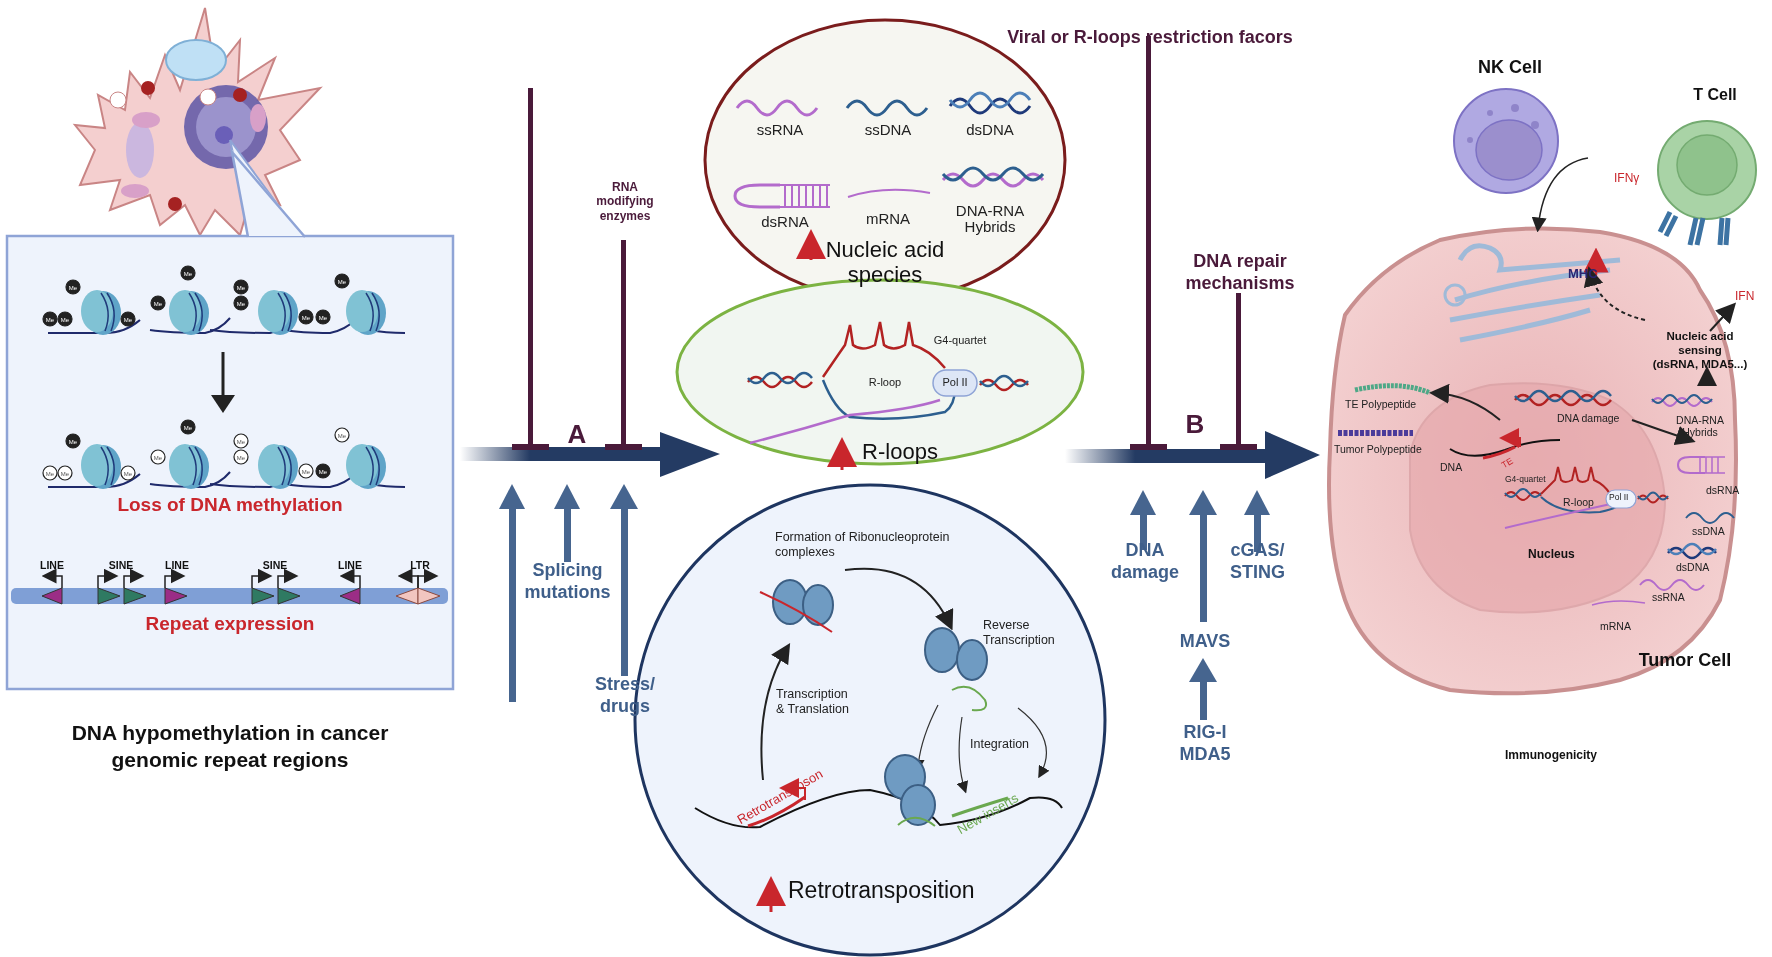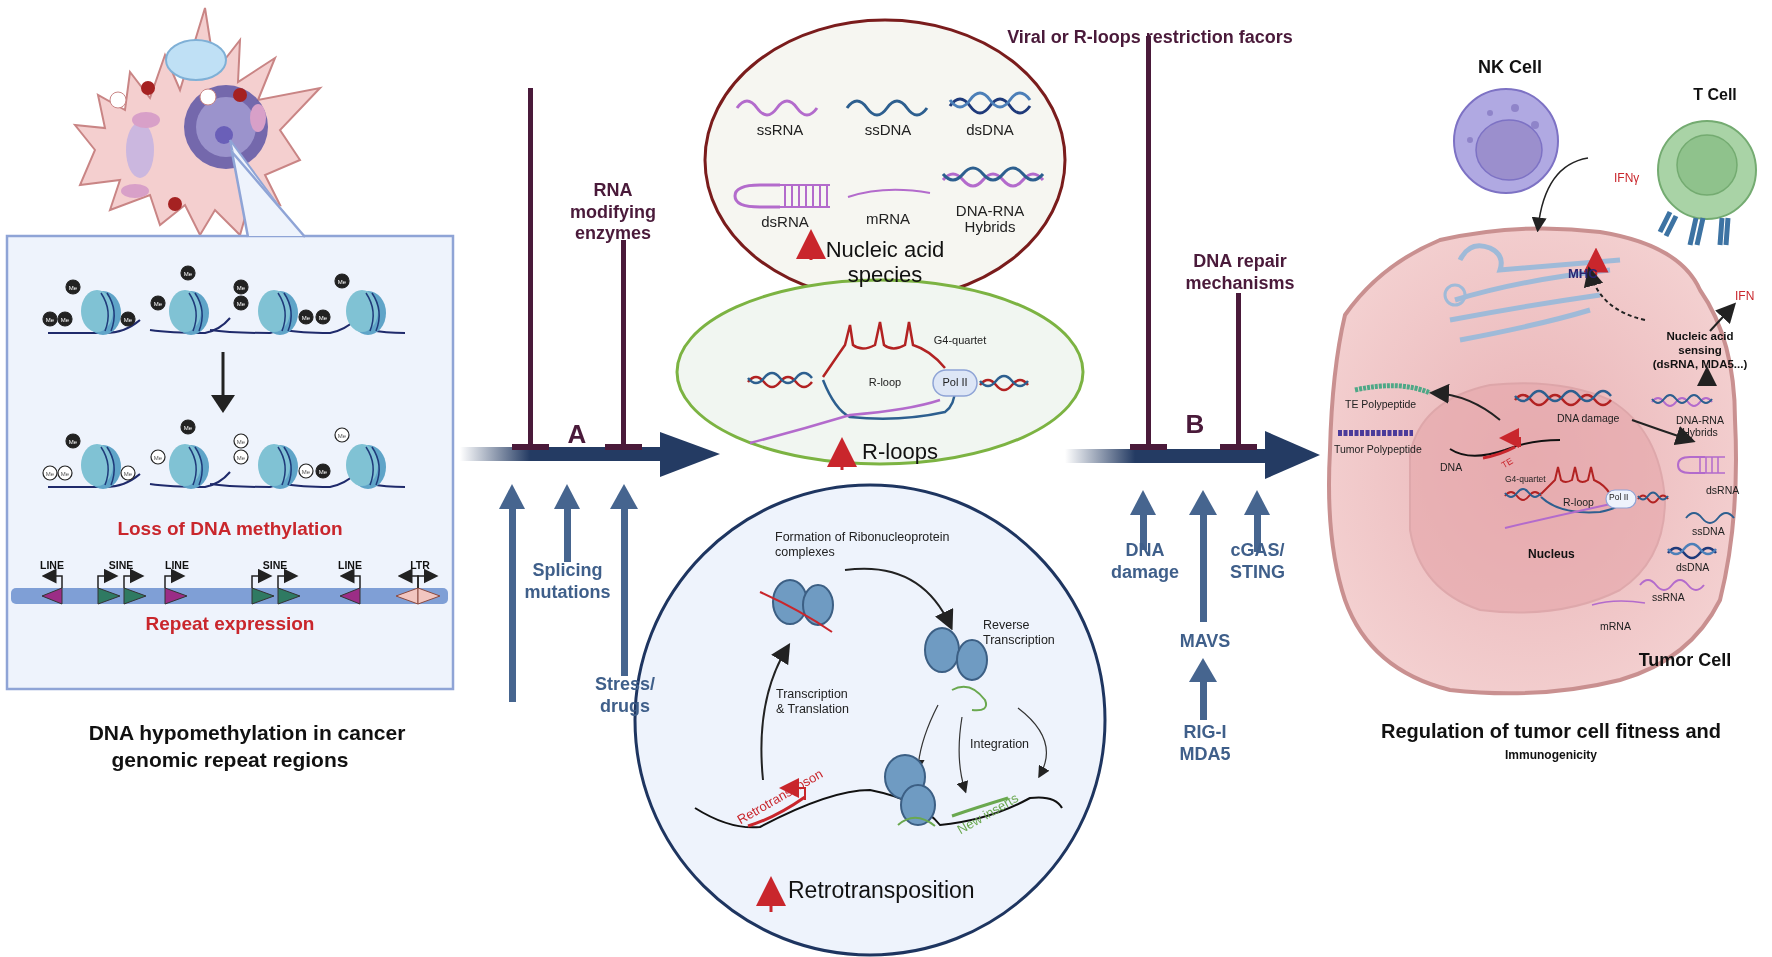--- a/index.html
+++ b/index.html
@@ -378,35 +378,35 @@
     <path d="M1588,158 Q1545,165 1538,228" fill="none" stroke="#222" stroke-width="1.5" marker-end="url(#blk)"></path>
     <path d="M1596,275 L1596,255" stroke="#c9262c" stroke-width="2.5" marker-end="url(#redm)"></path>
     <path d="M1645,320 Q1600,310 1590,272" fill="none" stroke="#222" stroke-width="2" stroke-dasharray="4 3" marker-end="url(#blk)"></path>
     <path d="M1710,331 L1732,307" stroke="#222" stroke-width="2" marker-end="url(#blk)"></path>
     <path d="M1707,385 L1707,372" stroke="#222" stroke-width="2" marker-end="url(#blk)"></path>
   </g>
 </svg>
 
 
 
-<div class="lbl b red" style="left:0;width:460px;top:495px;font-size:19px;margin-top:24px;">Loss of DNA methylation</div>
+<div class="lbl b red" style="left:0;width:460px;top:495px;font-size:19px;">Loss of DNA methylation</div>
 <div class="lbl b red" style="left:0;width:460px;top:614px;font-size:19px;">Repeat expression</div>
-<div class="lbl b black" style="left:0;width:460px;top:722px;font-size:21px;padding-left:17px;">DNA hypomethylation in cancer</div>
+<div class="lbl b black" style="left:0;width:460px;top:722px;font-size:21px;">DNA hypomethylation in cancer</div>
 <div class="lbl b black" style="left:0;width:460px;top:749px;font-size:21px;">genomic repeat regions</div>
 <div id="repeat-labels">
       <div class="lbl b" style="left: 27px; width: 50px; top: 560px; font-size: 10.5px; color: rgb(17, 17, 17);">LINE</div>
       <div class="lbl b" style="left: 96px; width: 50px; top: 560px; font-size: 10.5px; color: rgb(17, 17, 17);">SINE</div>
       <div class="lbl b" style="left: 152px; width: 50px; top: 560px; font-size: 10.5px; color: rgb(17, 17, 17);">LINE</div>
       <div class="lbl b" style="left: 250px; width: 50px; top: 560px; font-size: 10.5px; color: rgb(17, 17, 17);">SINE</div>
       <div class="lbl b" style="left: 325px; width: 50px; top: 560px; font-size: 10.5px; color: rgb(17, 17, 17);">LINE</div>
       <div class="lbl b" style="left: 395px; width: 50px; top: 560px; font-size: 10.5px; color: rgb(17, 17, 17);">LTR</div>
     </div>
 
 
-<div class="lbl b maroon" style="left:558px;width:110px;top:162px;font-size:18px;line-height:1.2;">
+<div class="lbl b maroon" style="left:570px;width:110px;top:162px;font-size:12px;line-height:1.2;">
   <div>RNA</div>
   <div>modifying</div>
   <div>enzymes</div>
 </div>
 <div class="lbl b maroon" style="left:562px;width:30px;top:402px;font-size:26px;">A</div>
 <div class="lbl b slate" style="left:510px;width:115px;top:560px;font-size:18px;line-height:1.2;">
   <div>Splicing</div>
   <div>mutations</div>
 </div>
 <div class="lbl b slate" style="left:580px;width:90px;top:674px;font-size:18px;line-height:1.2;">
@@ -497,15 +497,14 @@
 <div class="lbl dark" style="left:1505px;top:475px;font-size:8.5px;">G4-quartet</div>
 <div class="lbl dark" style="left:1563px;top:497px;font-size:10.5px;">R-loop</div>
 <div class="lbl dark" style="left:1609px;top:493px;font-size:8.5px;">Pol II</div>
 <div class="lbl b black" style="left:1528px;top:548px;font-size:12px;">Nucleus</div>
 <div class="lbl dark" style="left:1706px;top:485px;font-size:10.5px;">dsRNA</div>
 <div class="lbl dark" style="left:1692px;top:526px;font-size:10.5px;">ssDNA</div>
 <div class="lbl dark" style="left:1676px;top:562px;font-size:10.5px;">dsDNA</div>
 <div class="lbl dark" style="left:1652px;top:592px;font-size:10.5px;">ssRNA</div>
 <div class="lbl dark" style="left:1600px;top:621px;font-size:10.5px;">mRNA</div>
 <div class="lbl b black" style="left:1620px;width:130px;top:651px;font-size:18px;">Tumor Cell</div>
-<div class="lbl b black" style="left:1330px;width:442px;top:721px;font-size:20px;">Regulation of tumor cell fitness and</div>
 <div class="lbl b black" style="left:1330px;width:442px;top:749px;font-size:12px;">Immunogenicity</div>
 </div>
 
 </body></html>

